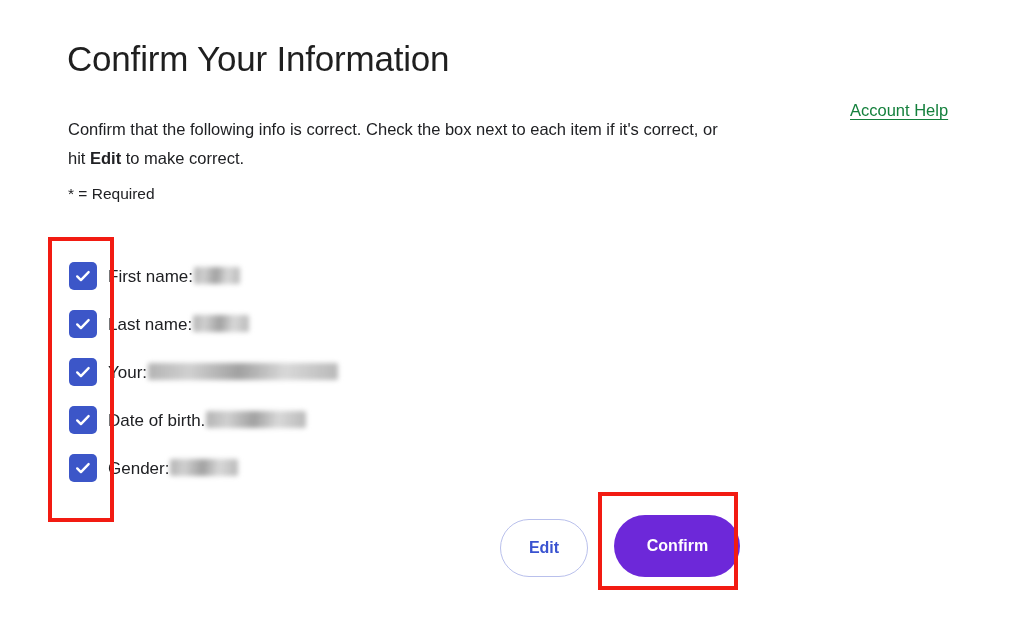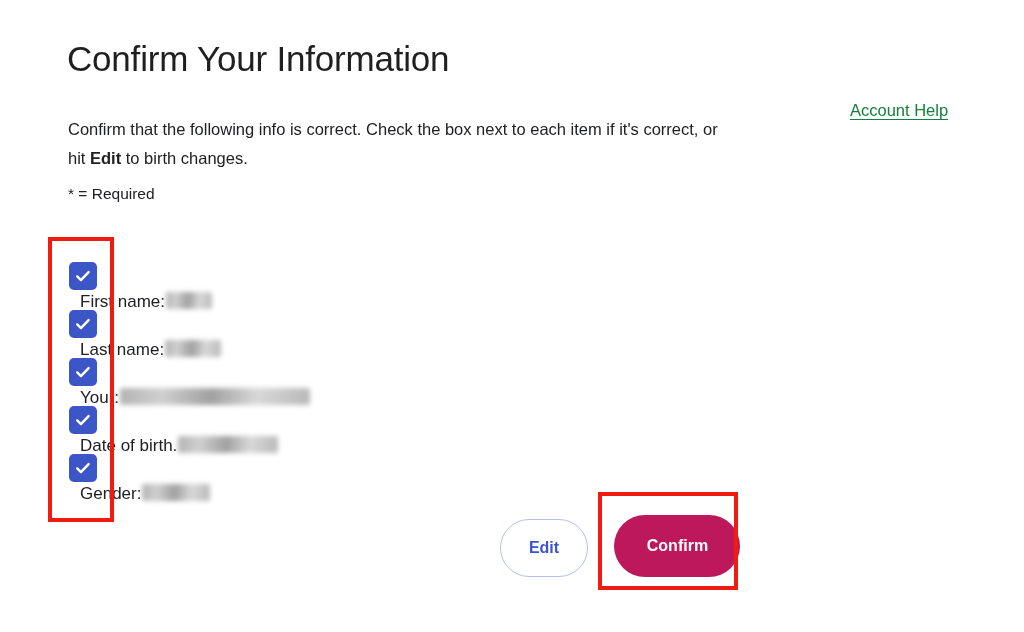--- a/index.html
+++ b/index.html
@@ -62,22 +62,21 @@
   
   .checklist {
     position: absolute;
     left: 69px; top: 262px;
   }
   .check-row {
     position: relative;
     height: 28px;
     margin-bottom: 20px;
     display: flex;
-    align-items: flex-start;
-    flex-direction: column;
+    align-items: center;
   }
   .check-row:last-child { margin-bottom: 0; }
 
   .checkbox {
     width: 28px; height: 28px;
     border-radius: 5px;
     background: #3c56c8;
     flex: 0 0 auto;
     display: flex;
     align-items: center;
@@ -129,21 +128,21 @@
     font-family: "Liberation Sans", sans-serif;
   }
   .btn-edit {
     width: 88px; height: 58px;
     background: #ffffff;
     border: 1.5px solid #b9c0ec;
     color: #3a53d0;
   }
   .btn-confirm {
     width: 126px; height: 62px;
-    background: #be185d;
+    background: #6d28d9;
     border: none;
     color: #ffffff;
     margin-left: 22px;
     position: relative;
     top: -2px;
   }
 
   
   .annot {
     position: absolute;
@@ -160,21 +159,21 @@
     width: 140px; height: 98px;
   }
 </style>
 </head>
 <body>
 
 <div class="page">
 
   <h1 class="page-title">Confirm Your Information</h1>
 
-  <p class="intro"><span>Confirm that the following info is correct. Check the box next to each item if it's correct, or hit </span><b>Edit</b><span> to birth changes.</span></p>
+  <p class="intro"><span>Confirm that the following info is correct. Check the box next to each item if it's correct, or hit </span><b>Edit</b><span> to make correct.</span></p>
 
   <div class="required-note">* = Required</div>
 
   <a class="account-help">Account Help</a>
 
   <div class="checklist">
 
     <div class="check-row">
       <span class="checkbox">
         <svg width="18" height="18" viewBox="0 0 18 18" aria-hidden="true">

